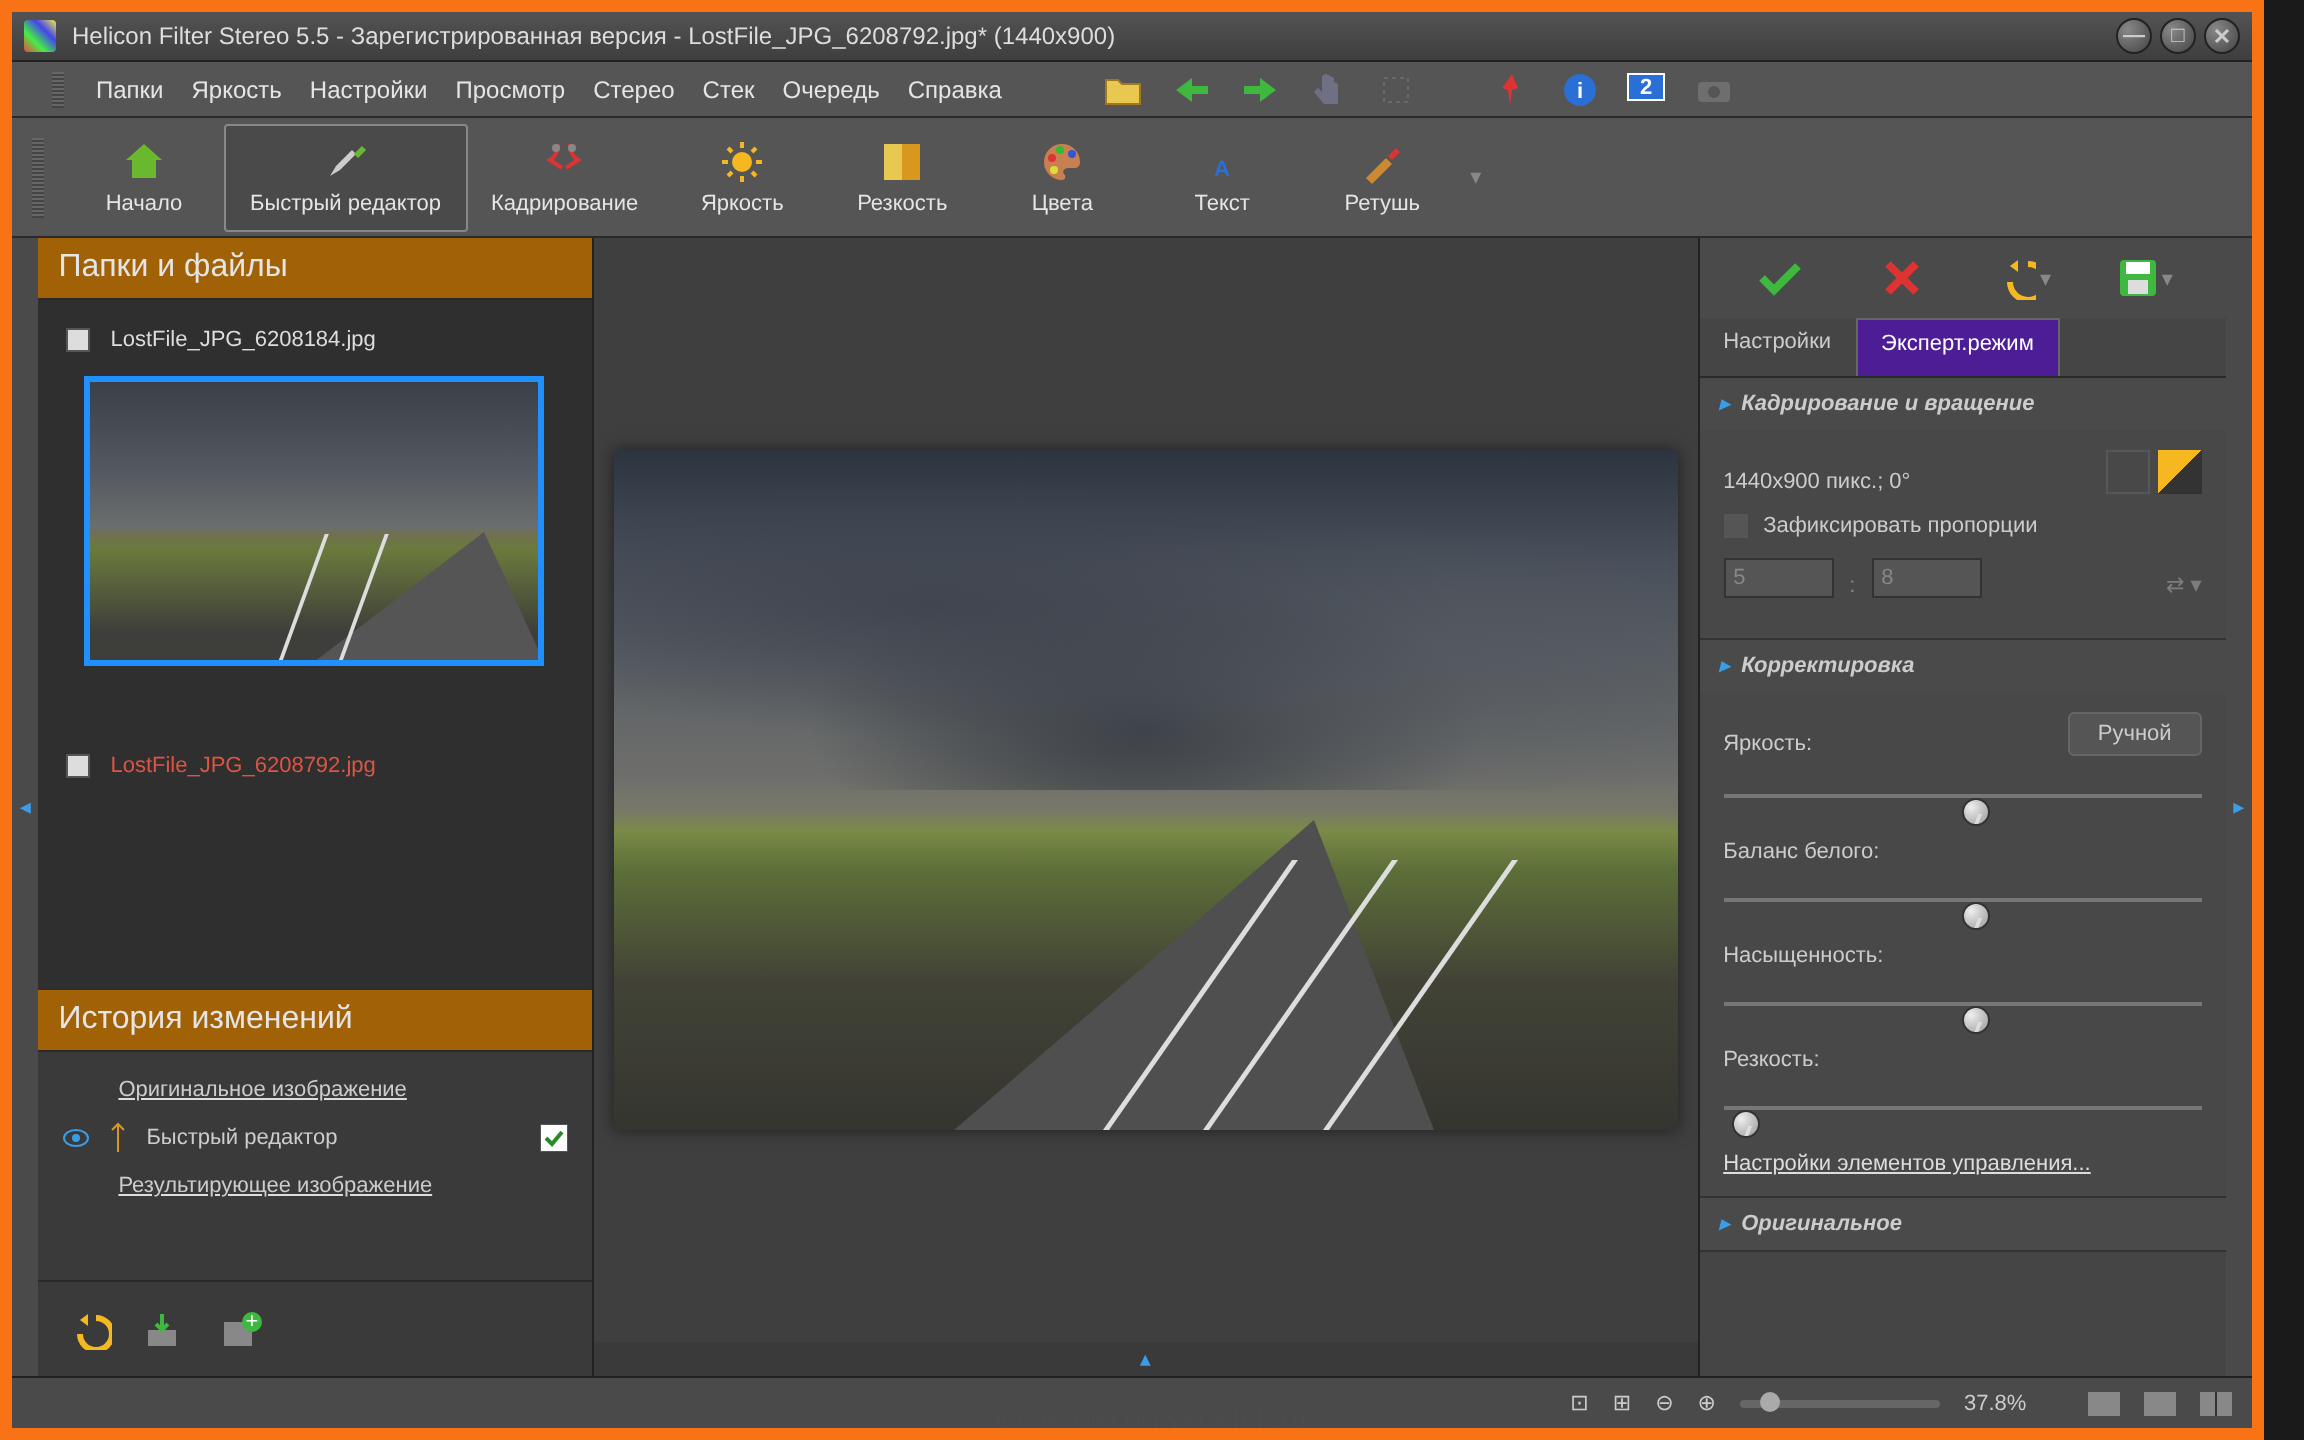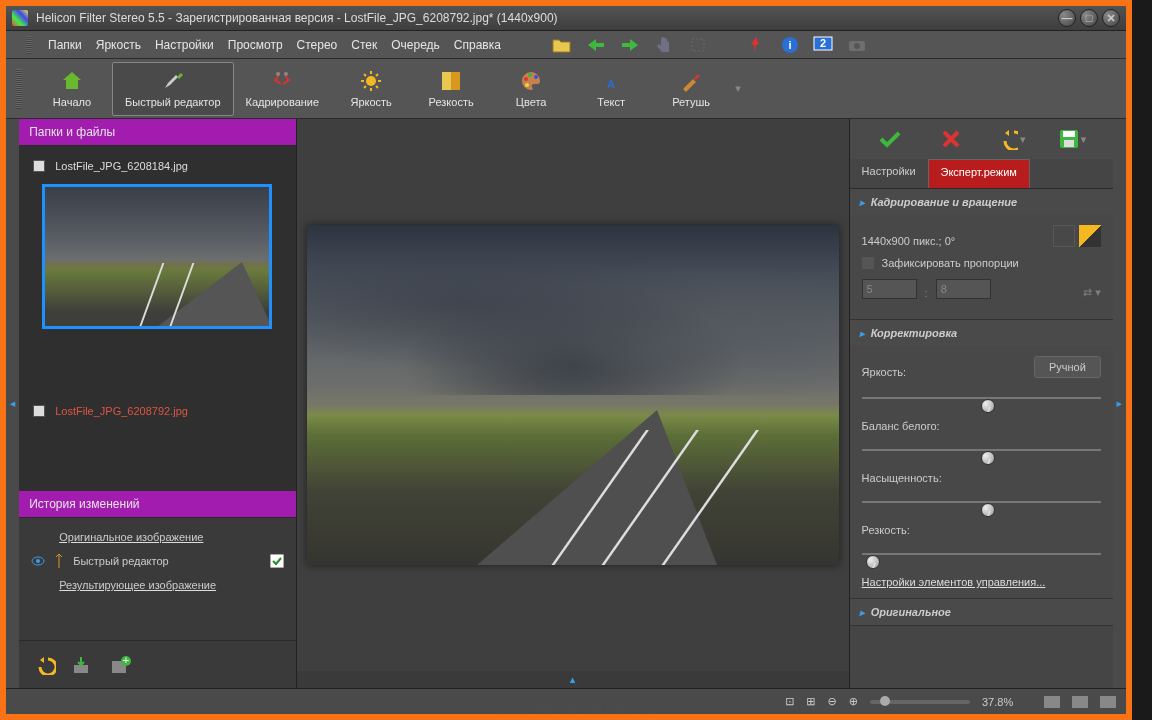--- a/index.html
+++ b/index.html
@@ -16,21 +16,21 @@
 .iconbar{display:flex;gap:12px;align-items:center;margin-left:40px}
 .ibtn{width:22px;height:22px;display:flex;align-items:center;justify-content:center;cursor:pointer}
 .toolbar2{height:60px;background:#555;display:flex;align-items:center;padding:0 10px;border-bottom:1px solid #2a2a2a}
 .toolbar2 .grip{width:6px;height:40px;background:repeating-linear-gradient(#666,#666 1px,#444 1px,#444 2px);margin-right:10px}
 .tb2item{display:flex;flex-direction:column;align-items:center;gap:4px;padding:4px 12px;cursor:pointer;height:54px;justify-content:center;min-width:80px}
 .tb2item.active{border:1px solid #888;background:#4a4a4a;border-radius:2px}
 .tb2item .lbl{font-size:11px;color:#e5e5e5}
 .tb2icon{width:22px;height:22px}
 .content{flex:1;display:flex;background:#4b4b4b;overflow:hidden}
 .left{width:294px;background:#3a3a3a;display:flex;flex-direction:column;border-right:1px solid #222}
-.panelhdr{padding:6px 10px;background:#a21caf;color:#e5e5e5;font-size:12px;border-bottom:1px solid #2a2a2a}
+.panelhdr{padding:6px 10px;background:#a16207;color:#e5e5e5;font-size:16px;border-bottom:1px solid #2a2a2a}
 .filelist{flex:0 0 345px;background:#2f2f2f;padding:10px;overflow:auto}
 .fileitem{display:flex;align-items:flex-end;gap:10px;padding:4px}
 .chk{width:12px;height:12px;background:#ddd;border:1px solid #555}
 .thumb{width:230px;height:145px;border:3px solid #1e90ff;margin:8px auto;background:linear-gradient(to bottom,#3a4048 0%,#545860 32%,#6b6e6e 52%,#727050 55%,#6a7a3c 60%,#3e3e3a 90%);position:relative;overflow:hidden}
 .thumb::before{content:"";position:absolute;top:54%;left:50%;width:0;height:0;border-left:85px solid transparent;border-right:30px solid transparent;border-bottom:65px solid #555}
 .thumb::after{content:"";position:absolute;bottom:0;left:47%;width:2px;height:45%;background:#ddd;transform:skewX(-20deg);box-shadow:30px 0 0 #ddd}
 .historybox{flex:1;background:#3a3a3a;padding:8px 12px}
 .histitem{display:flex;align-items:center;gap:8px;padding:5px 0;color:#ddd;text-decoration:underline;cursor:pointer}
 .histbtns{height:48px;display:flex;align-items:center;gap:10px;padding:0 12px;background:#3a3a3a;border-top:1px solid #2a2a2a}
 .hbtn{width:28px;height:26px;display:flex;align-items:center;justify-content:center;cursor:pointer}
@@ -38,21 +38,21 @@
 .canvas{flex:1;display:flex;align-items:center;justify-content:center;padding:10px;background:#3f3f3f}
 .mainimg{width:532px;height:340px;background:linear-gradient(to bottom,#2c3440 0%,#464d58 15%,#5a5f65 30%,#6e6f6c 48%,#787868 53%,#7a8a48 56%,#5c6e38 62%,#424336 78%,#353530 100%);position:relative;overflow:hidden;box-shadow:0 0 8px rgba(0,0,0,.5)}
 .road{position:absolute;bottom:0;left:50%;width:0;height:0;border-left:180px solid transparent;border-right:60px solid transparent;border-bottom:155px solid #4f4f4f;transform:translateX(-40%)}
 .road::after{content:"";position:absolute;top:20px;left:-10px;width:3px;height:140px;background:#ddd;transform:skewX(-35deg);box-shadow:-50px 0 0 #ddd,60px 0 0 #ddd}
 .clouds{position:absolute;top:5%;left:0;width:100%;height:45%;background:radial-gradient(ellipse at 30% 40%,rgba(60,65,75,.8) 0%,transparent 50%),radial-gradient(ellipse at 70% 60%,rgba(80,85,92,.7) 0%,transparent 55%),radial-gradient(ellipse at 50% 80%,rgba(50,55,62,.9) 0%,transparent 45%)}
 .right{width:280px;background:#454545;display:flex;flex-direction:column;border-left:1px solid #222;overflow-y:auto}
 .actbar{height:40px;display:flex;align-items:center;justify-content:space-around;padding:0 10px;background:#4a4a4a}
 .actbtn{width:28px;height:24px;cursor:pointer;display:flex;align-items:center;justify-content:center}
 .tabs{height:30px;display:flex;background:#454545;border-bottom:1px solid #2a2a2a}
 .tab{padding:6px 12px;cursor:pointer;color:#ccc}
-.tab.active{background:#b91c1c;border:1px solid #666;border-bottom:none;color:#fff}
+.tab.active{background:#4c1d95;border:1px solid #666;border-bottom:none;color:#fff}
 .section{border-bottom:1px solid #333}
 .sechd{padding:7px 10px;background:#4a4a4a;display:flex;align-items:center;gap:6px;font-style:italic;font-weight:bold;color:#e5e5e5;cursor:pointer}
 .sechd .arr{color:#3a9de8;font-size:10px}
 .secbody{padding:10px 12px;background:#484848}
 .row{display:flex;align-items:flex-end;gap:8px;margin-bottom:10px}
 .spinner{width:55px;height:20px;background:#555;border:1px solid #333;padding:0 4px;color:#888;display:flex;align-items:center}
 .slider{position:relative;height:20px;margin:8px 0 12px}
 .slider .track{position:absolute;top:9px;left:0;right:0;height:2px;background:#777}
 .slider .thumb{position:absolute;top:3px;width:14px;height:14px;border-radius:7px;background:radial-gradient(circle at 30% 30%,#eee,#999);border:1px solid #333}
 .btn{padding:4px 14px;background:#555;border:1px solid #666;border-radius:3px;cursor:pointer}
@@ -216,21 +216,21 @@
   <div class="content">
     <div class="collapsebar">◂</div>
     <div class="left">
       <div class="panelhdr">Папки и файлы</div>
       <div class="filelist">
         <div class="fileitem">
           <div class="chk"></div>
           <span style="color:#ddd">LostFile_JPG_6208184.jpg</span>
         </div>
         <div class="thumb"></div>
-        <div class="fileitem" style="margin-top:72px">
+        <div class="fileitem" style="margin-top:40px">
           <div class="chk"></div>
           <span style="color:#d54">LostFile_JPG_6208792.jpg</span>
         </div>
       </div>
       <div class="panelhdr">История изменений</div>
       <div class="historybox">
         <div class="histitem">
             <span style="width:20px"></span>
             <span>Оригинальное изображение</span>
           </div>

